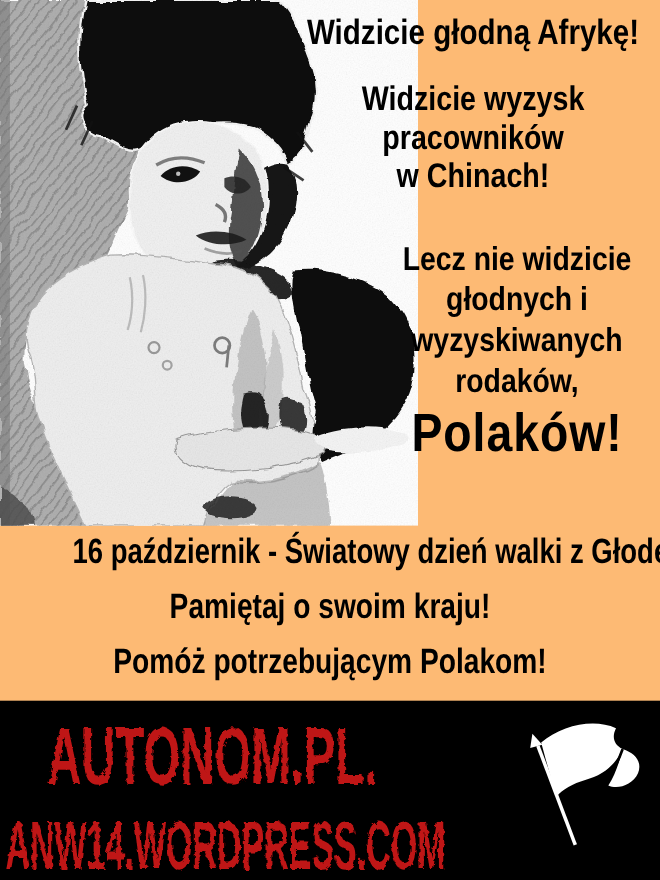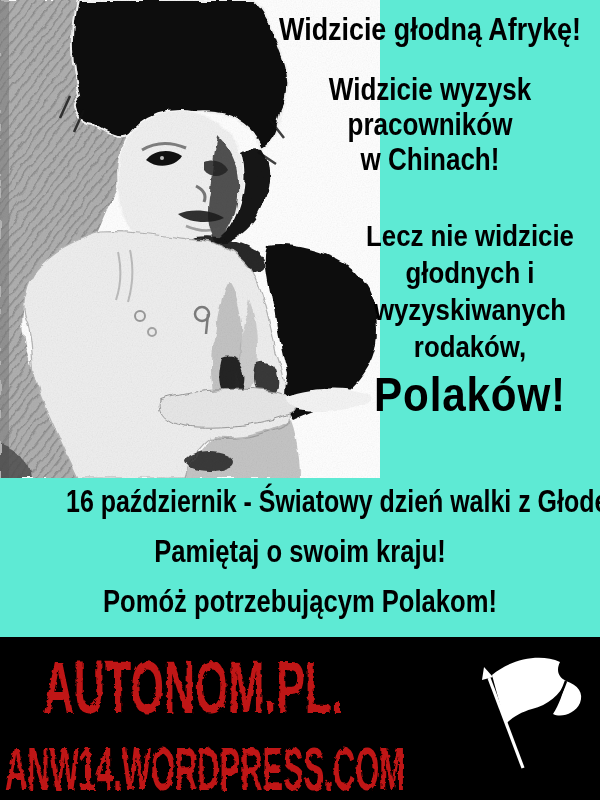--- a/index.html
+++ b/index.html
@@ -1,17 +1,17 @@
 <!DOCTYPE html>
 <html><head>
 <meta charset="utf-8">
 <style>
   html,body{margin:0;padding:0;background:#ffffff;}
   .poster{
-    position:relative;width:600px;height:800px;background:#5eead4;
+    position:relative;width:600px;height:800px;background:#fdba74;
     font-family:"Liberation Sans",sans-serif;color:#000;overflow:hidden;
   }
   .photo{position:absolute;left:0;top:0;}
   .h{position:absolute;font-weight:bold;text-align:center;white-space:nowrap;}
   .h1{left:250px;top:11px;width:360px;font-size:32px;transform:scaleX(.84);}
   .h2{left:260px;top:72px;width:340px;font-size:31px;line-height:35px;transform:scaleX(.84);}
   .h3{left:340px;top:217px;width:260px;font-size:30px;line-height:37px;transform:scaleX(.86);}
   .h3 .em{font-size:49px;line-height:54px;margin-top:2px;letter-spacing:1px;}
   .band-line{position:absolute;left:0;width:600px;text-align:center;font-weight:bold;white-space:nowrap;}
   .b1{top:483px;font-size:32px;transform:scaleX(.78);}

